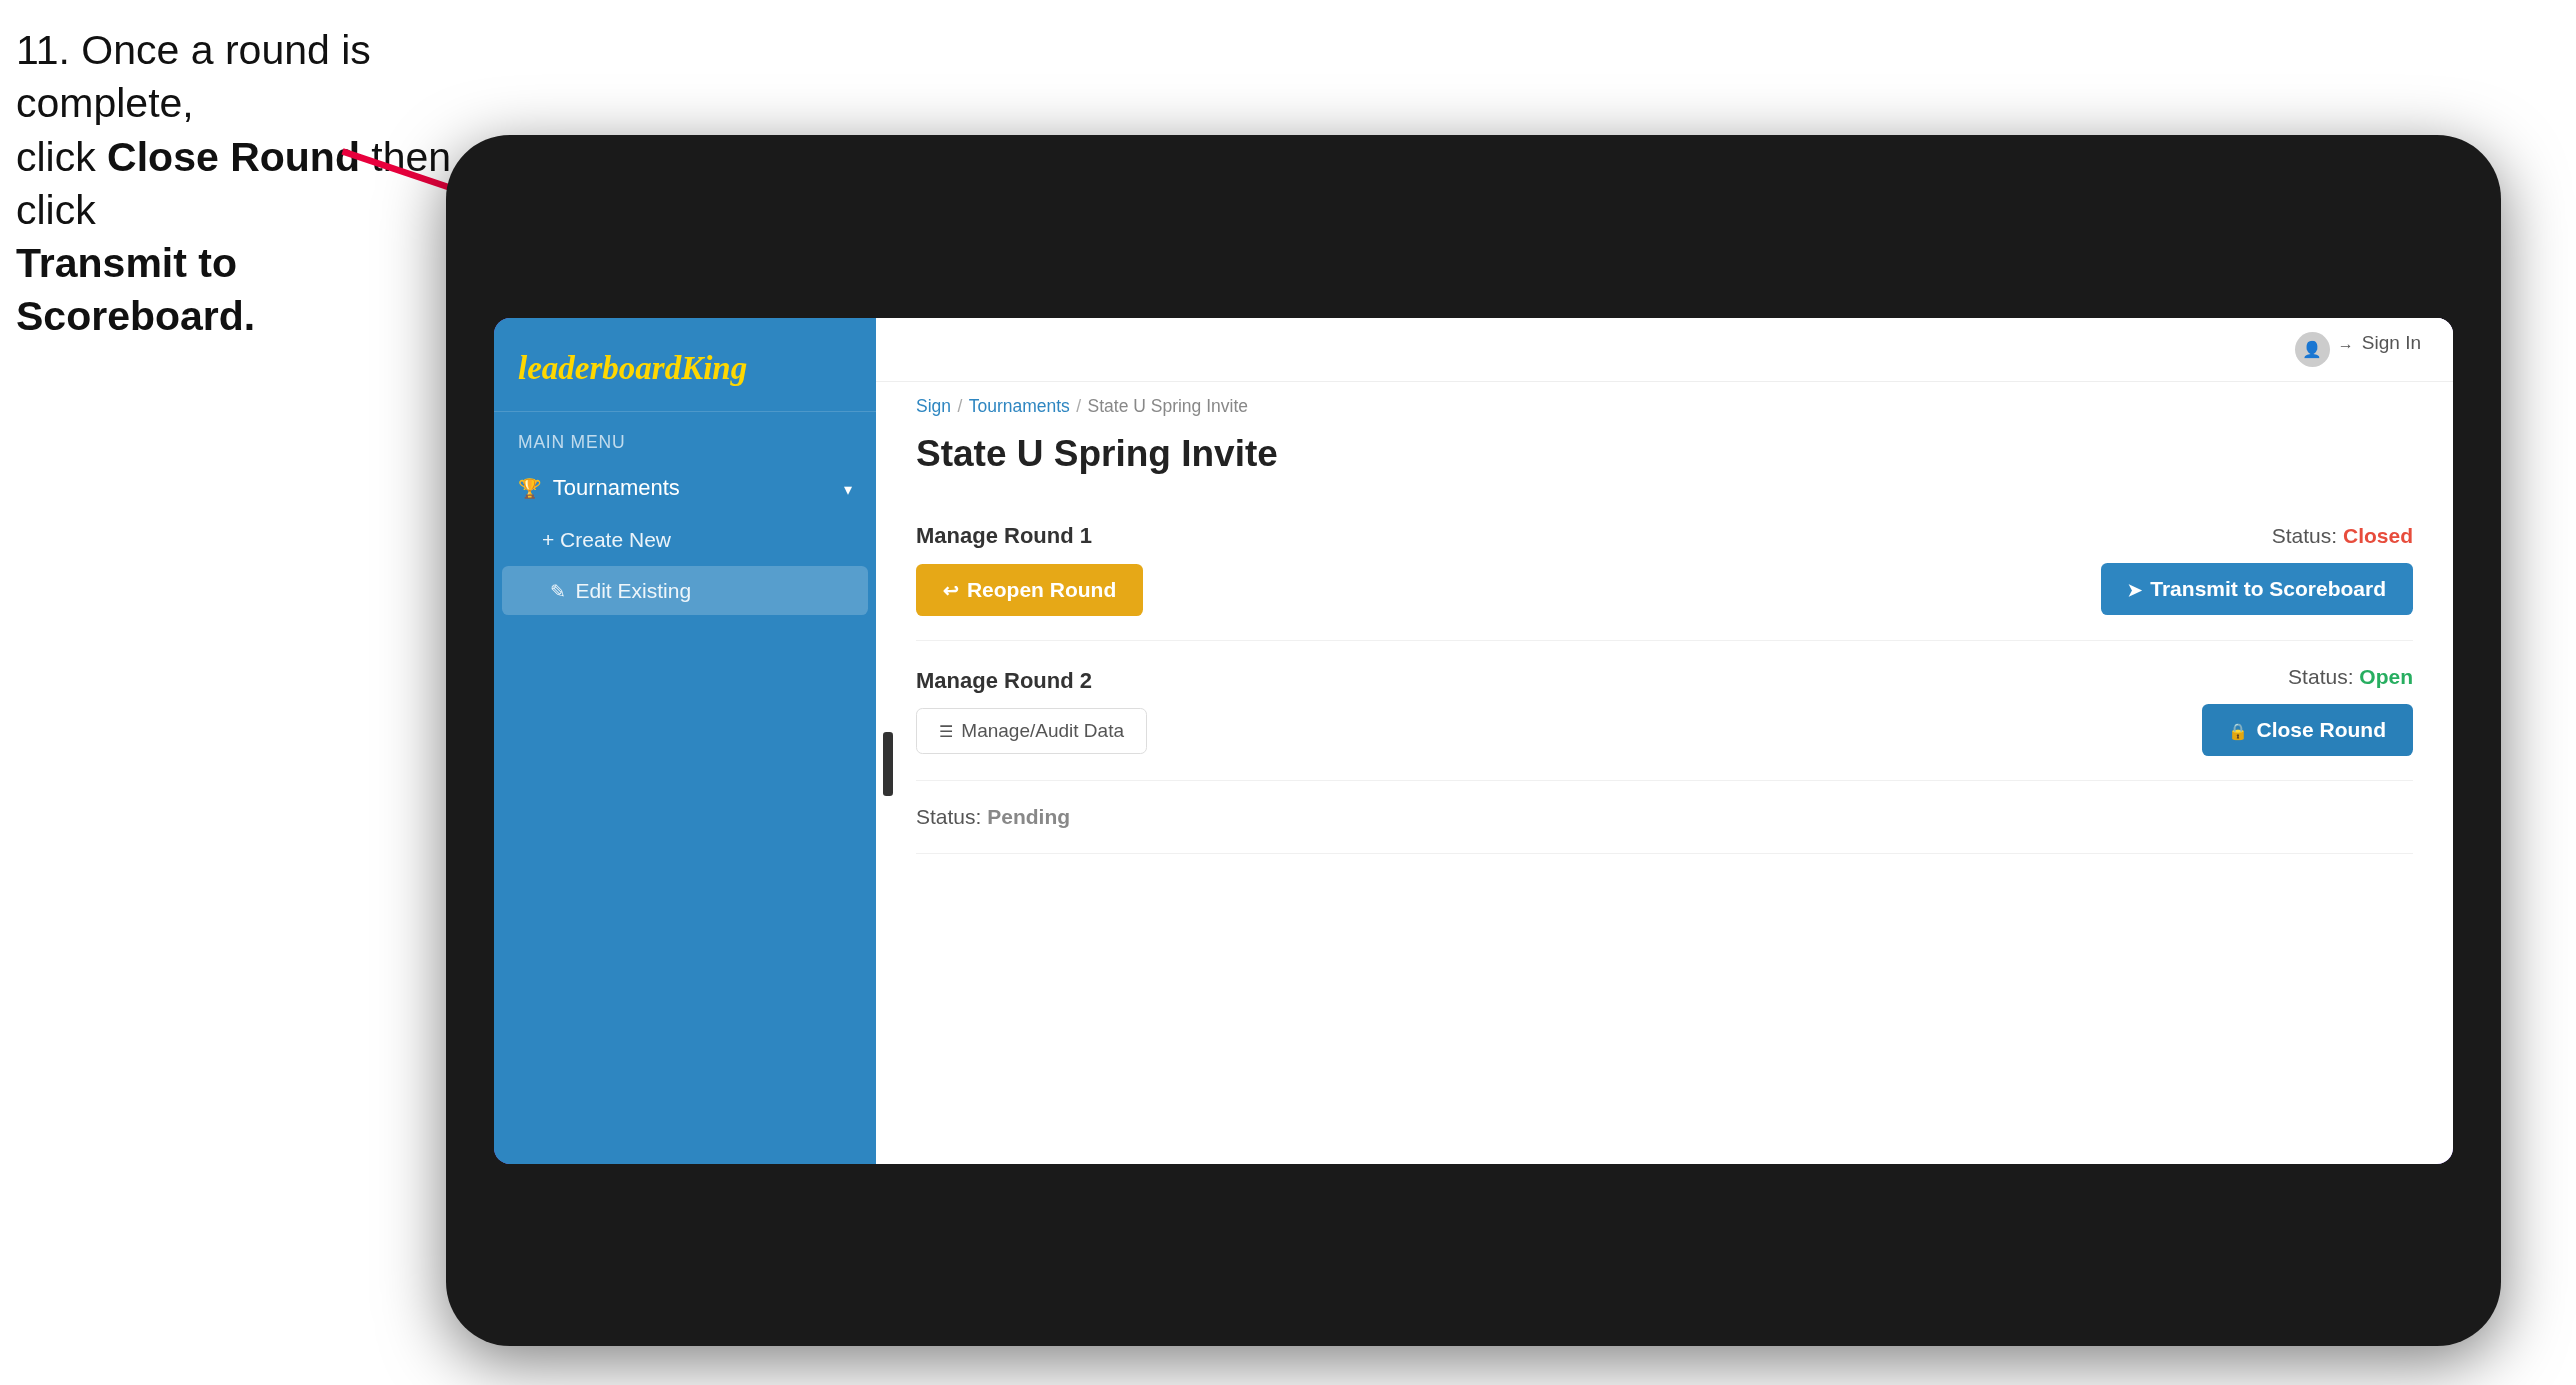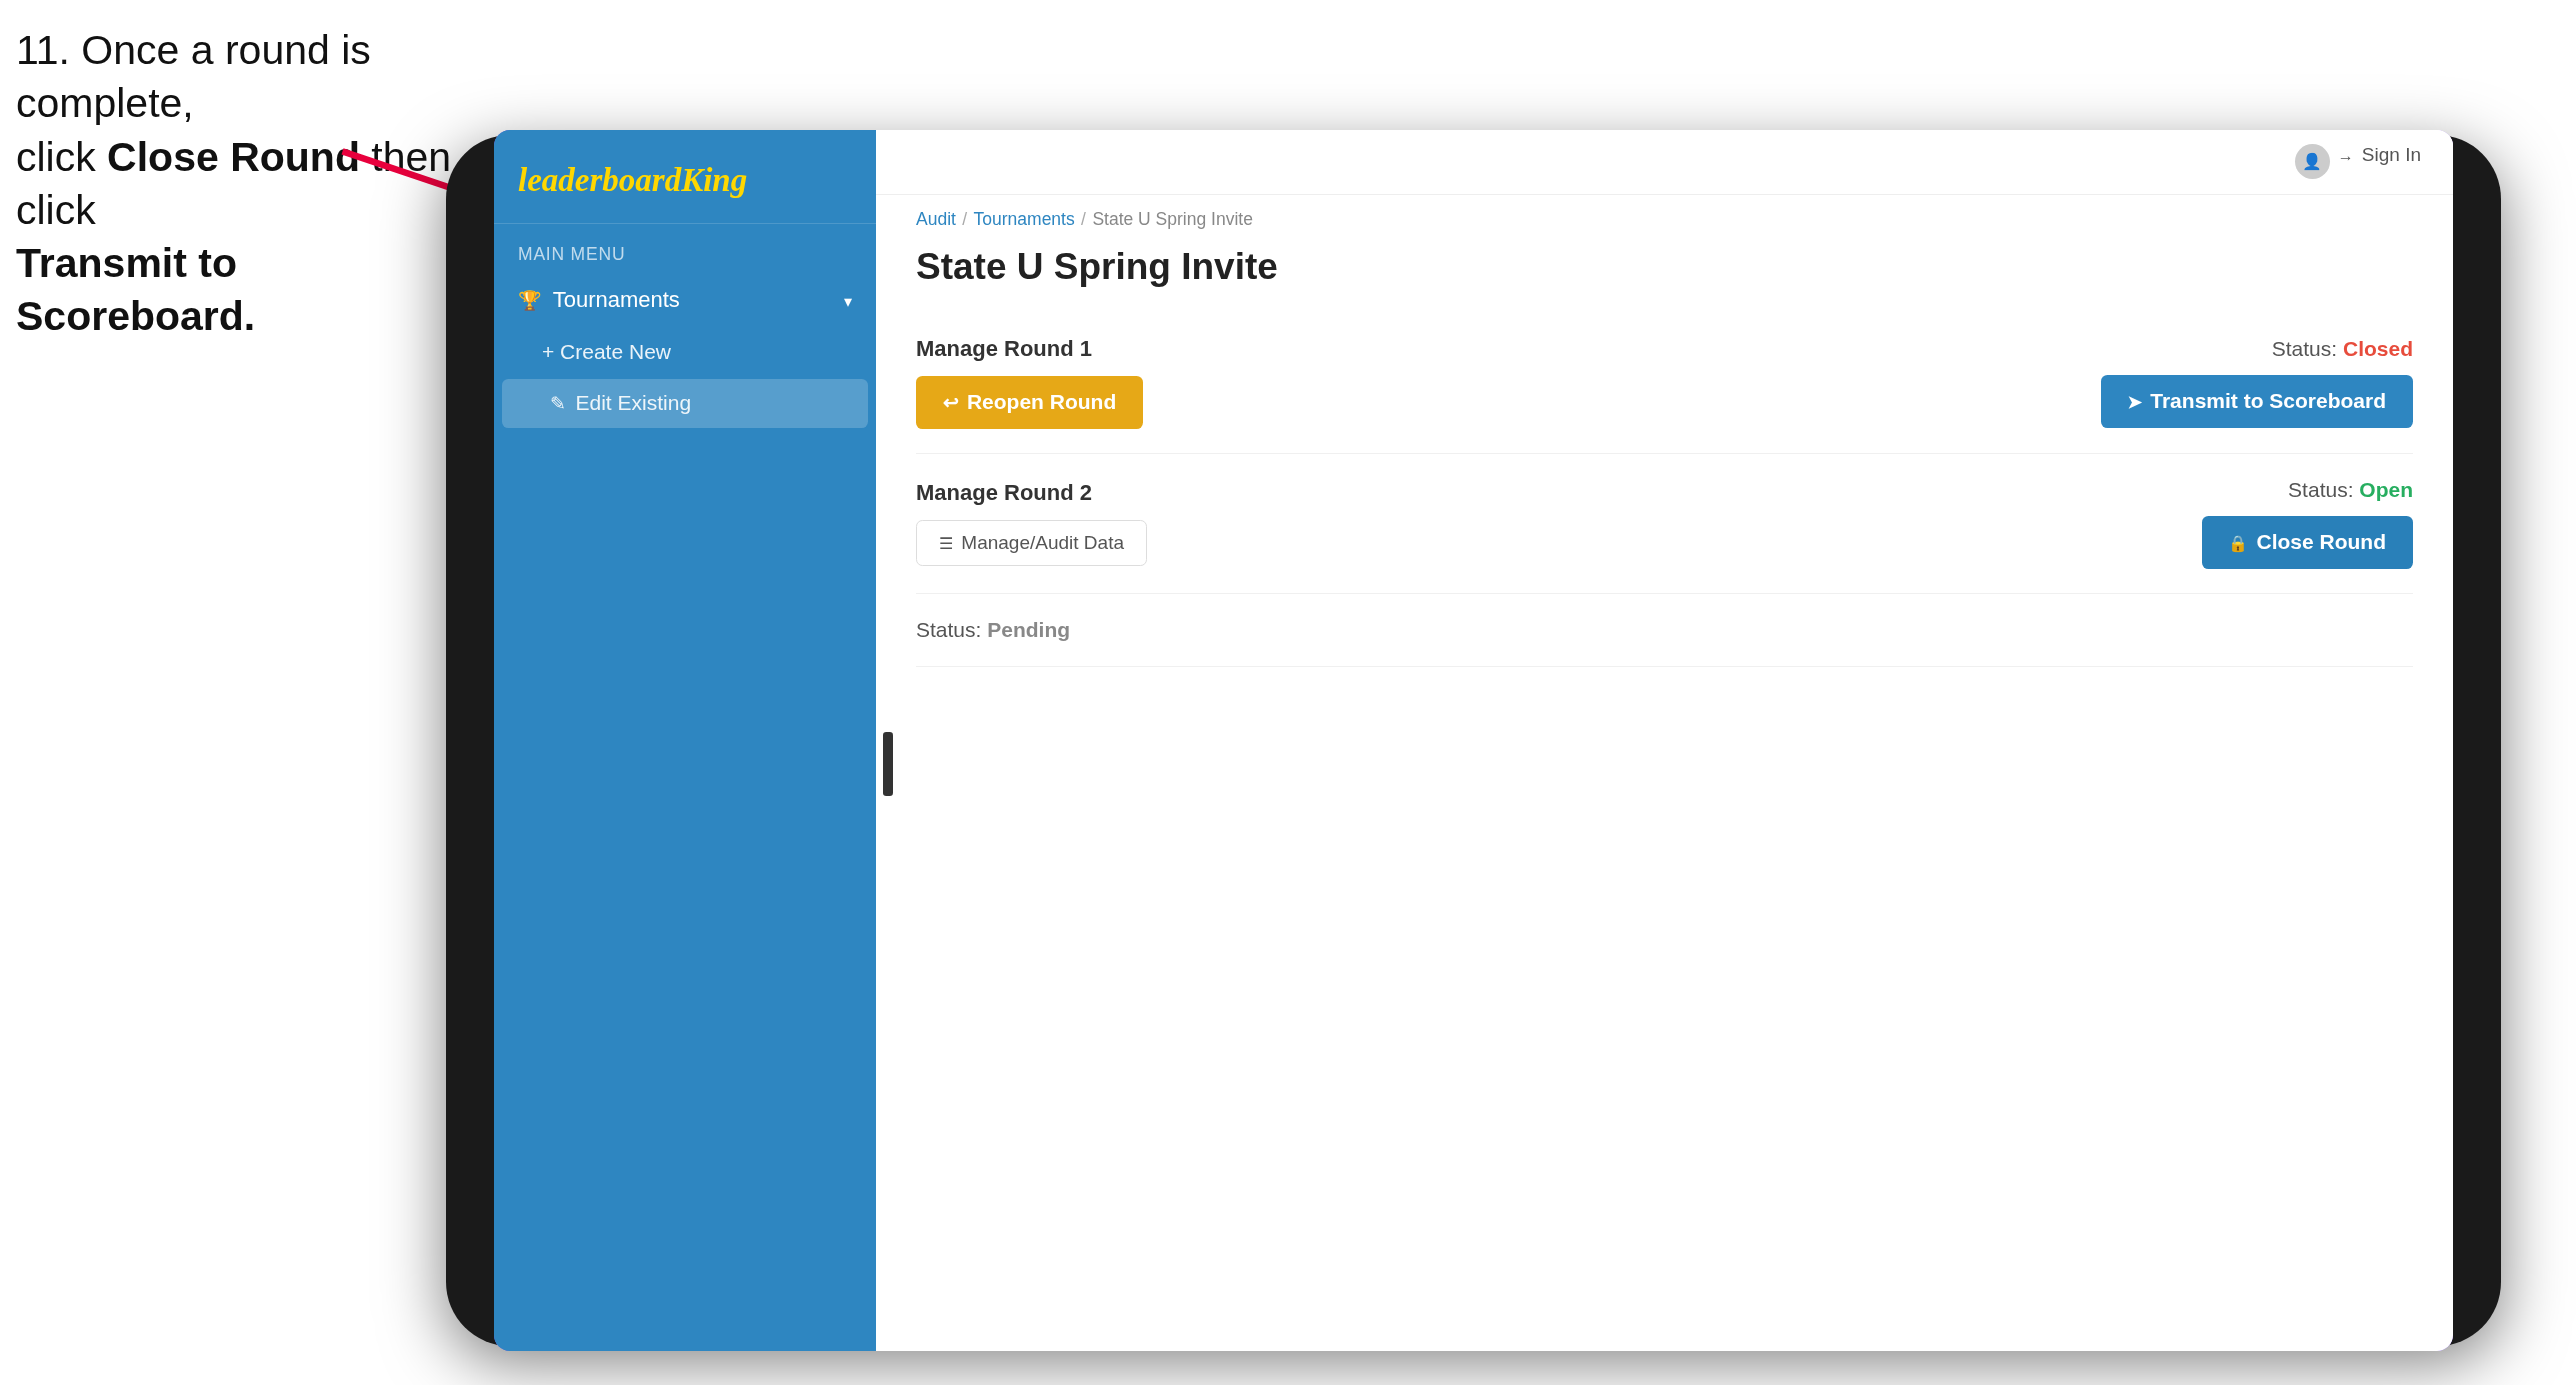--- a/index.html
+++ b/index.html
@@ -46,21 +46,21 @@
       background: #1a1a1a;
       border-radius: 64px;
       display: flex;
       align-items: center;
       justify-content: center;
       box-shadow: 0 16px 64px rgba(0,0,0,0.5);
     }
 
     .tablet-screen {
       width: 1959px;
-      height: 1221px;
+      height: 846px;
       background: #8b5cf6;
       border-radius: 16px;
       overflow: hidden;
       display: flex;
       flex-direction: column;
     }
 
     
     .app-container {
       display: flex;
@@ -367,21 +367,21 @@
           <div class="sign-in-btn">
             <div class="avatar-circle">
               <span class="icon-user"></span>
             </div>
             <span class="icon-signin"></span>
             <span>Sign In</span>
           </div>
         </div>
 
         <div class="breadcrumb">
-          <a>Audit</a>
+          <a>Sign</a>
           <span class="sep">/</span>
           <a>Tournaments</a>
           <span class="sep">/</span>
           <span>State U Spring Invite</span>
         </div>
 
         <div class="page-title">State U Spring Invite</div>
 
         <div class="content-area">
 

